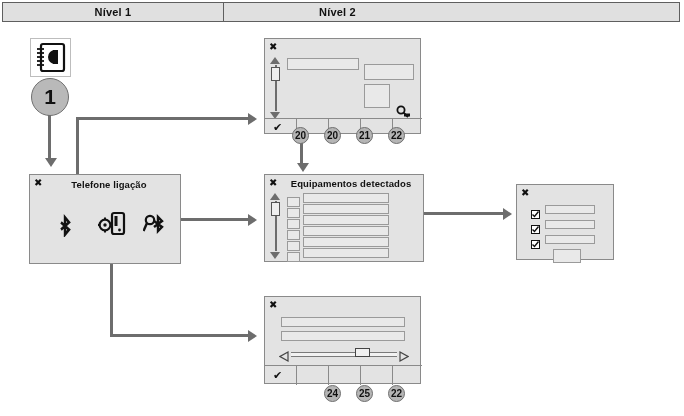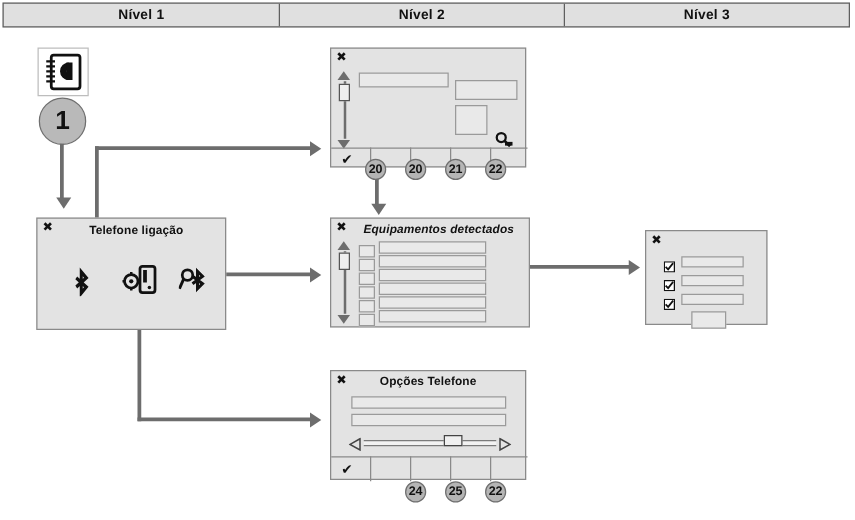--- a/index.html
+++ b/index.html
@@ -58,21 +58,20 @@
       border-bottom:6px solid transparent;border-left:9px solid #6d6d6d;}
   .arrowD{position:absolute;width:0;height:0;border-left:6px solid transparent;
       border-right:6px solid transparent;border-top:9px solid #6d6d6d;}
 </style>
 </head>
 <body>
 
 <div id="level-header">
   <div class="cell c1">Nível 1</div>
   <div class="cell c2">Nível 2</div>
-  <div class="cell c3">Nível 3</div>
 </div>
 
 <div id="phonebook-box">
   <svg width="39" height="37" viewBox="0 0 39 37">
     <rect x="10" y="5" width="23" height="27" rx="2" fill="none" stroke="#111" stroke-width="2.2"></rect>
     <line x1="6" y1="10" x2="13" y2="10" stroke="#111" stroke-width="1.8"></line>
     <line x1="6" y1="14" x2="13" y2="14" stroke="#111" stroke-width="1.8"></line>
     <line x1="6" y1="18" x2="13" y2="18" stroke="#111" stroke-width="1.8"></line>
     <line x1="6" y1="22" x2="13" y2="22" stroke="#111" stroke-width="1.8"></line>
     <line x1="6" y1="26" x2="13" y2="26" stroke="#111" stroke-width="1.8"></line>
@@ -177,21 +176,21 @@
     <svg width="24" height="26" viewBox="0 0 24 26">
       <path d="M11 7 L19 13 L15 17 L15 3 L19 7 L11 13" fill="none" stroke="#111" stroke-width="2.4" transform="translate(0,3)"></path>
       <circle cx="7" cy="9" r="4.2" fill="none" stroke="#111" stroke-width="2.2"></circle>
       <line x1="4" y1="12" x2="0.5" y2="20" stroke="#111" stroke-width="2.4"></line>
     </svg>
   </span>
 </div>
 
 <div class="panel" id="panel-equipamentos" style="left:264px;top:174px;width:160px;height:88px;">
   <span class="xclose">✖</span>
-  <div class="ptitle" style="top:3px;left:14px;right:0;font-style:italic;">Equipamentos detectados</div>
+  <div class="ptitle" style="top:3px;left:14px;right:0;">Equipamentos detectados</div>
 
   <div class="scroll" style="left:4px;top:18px;height:66px;">
     <div class="tri triup"></div>
     <div class="track"></div>
     <div class="thumb" style="top:9px;"></div>
     <div class="tri tridn"></div>
   </div>
 
   <div style="position:absolute;left:22px;top:18px;">
     <div style="position:absolute;top:0px;left:0;">
@@ -248,21 +247,20 @@
       </svg>
     </span>
     <div class="fld" style="left:28px;top:50px;width:50px;height:9px;"></div>
   </div>
 
   <div class="fld" style="left:36px;top:64px;width:28px;height:14px;"></div>
 </div>
 
 <div class="panel" id="panel-opcoes" style="left:264px;top:296px;width:157px;height:88px;">
   <span class="xclose">✖</span>
-  <div class="ptitle">Opções Telefone</div>
 
   <div class="fld" style="left:16px;top:20px;width:124px;height:10px;"></div>
   <div class="fld" style="left:16px;top:34px;width:124px;height:10px;"></div>
 
   <div style="position:absolute;left:14px;top:49px;width:130px;height:14px;">
     <span style="position:absolute;left:0;top:2px;">
       <svg width="11" height="11" viewBox="0 0 11 11">
         <path d="M9 1 L1 5.5 L9 10 Z" fill="none" stroke="#444" stroke-width="1.2"></path>
       </svg>
     </span>

